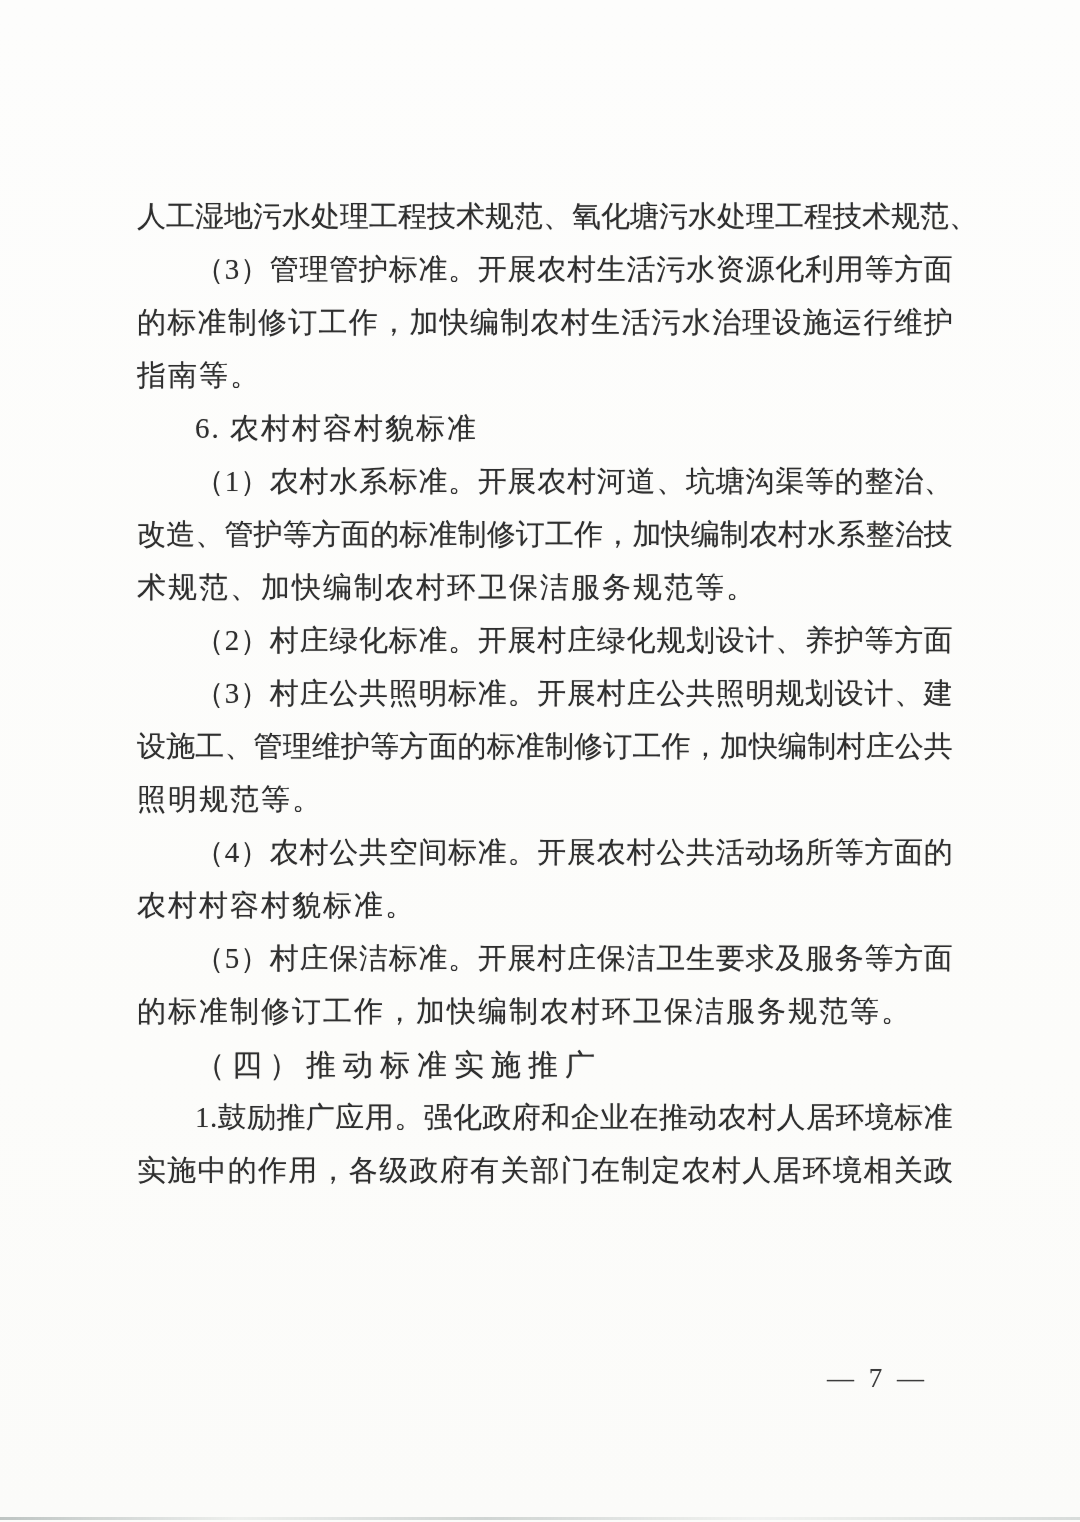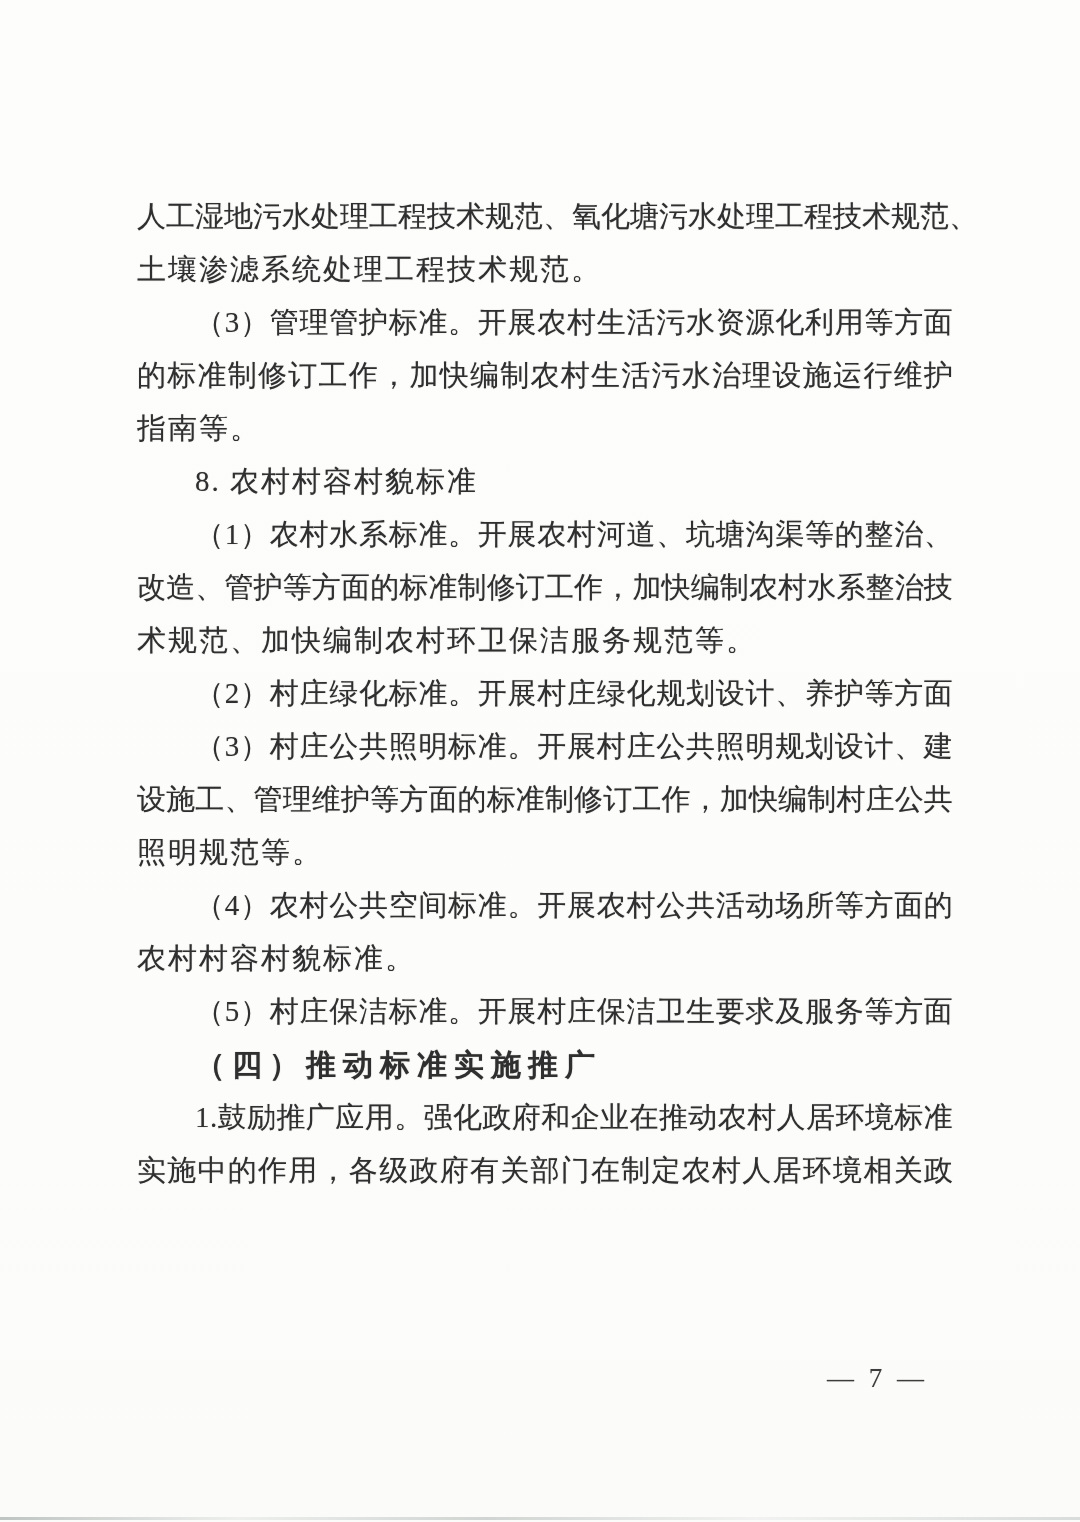--- a/index.html
+++ b/index.html
@@ -38,21 +38,21 @@
   }
   .line.justify {
     display: flex;
     justify-content: space-between;
     letter-spacing: 0;
   }
   .line.indent {
     padding-left: 58px;
   }
   .line.heading {
-    font-weight: bold;
+    font-weight: normal;
     font-size: 30px;
     letter-spacing: 7px;
     text-shadow: 0 0 1px rgba(40, 40, 40, 0.45);
   }
   .page-number {
     position: absolute;
     top: 1363px;
     right: 152px;
     font-size: 27px;
     letter-spacing: 4px;
@@ -103,21 +103,20 @@
         <span>处</span>
         <span>理</span>
         <span>工</span>
         <span>程</span>
         <span>技</span>
         <span>术</span>
         <span>规</span>
         <span>范</span>
         <span>、</span>
       </div>
-      <div class="line">土壤渗滤系统处理工程技术规范。</div>
       <div class="line indent justify">
         <span>（</span>
         <span>3</span>
         <span>）</span>
         <span>管</span>
         <span>理</span>
         <span>管</span>
         <span>护</span>
         <span>标</span>
         <span>准</span>
@@ -162,21 +161,21 @@
         <span>治</span>
         <span>理</span>
         <span>设</span>
         <span>施</span>
         <span>运</span>
         <span>行</span>
         <span>维</span>
         <span>护</span>
       </div>
       <div class="line">指南等。</div>
-      <div class="line indent">8. 农村村容村貌标准</div>
+      <div class="line indent">6. 农村村容村貌标准</div>
       <div class="line indent justify">
         <span>（</span>
         <span>1</span>
         <span>）</span>
         <span>农</span>
         <span>村</span>
         <span>水</span>
         <span>系</span>
         <span>标</span>
         <span>准</span>
@@ -366,20 +365,21 @@
         <span>生</span>
         <span>要</span>
         <span>求</span>
         <span>及</span>
         <span>服</span>
         <span>务</span>
         <span>等</span>
         <span>方</span>
         <span>面</span>
       </div>
+      <div class="line">的标准制修订工作，加快编制农村环卫保洁服务规范等。</div>
       <div class="line indent heading">（四）推动标准实施推广</div>
       <div class="line indent justify">
         <span>1</span>
         <span>.</span>
         <span>鼓</span>
         <span>励</span>
         <span>推</span>
         <span>广</span>
         <span>应</span>
         <span>用</span>

